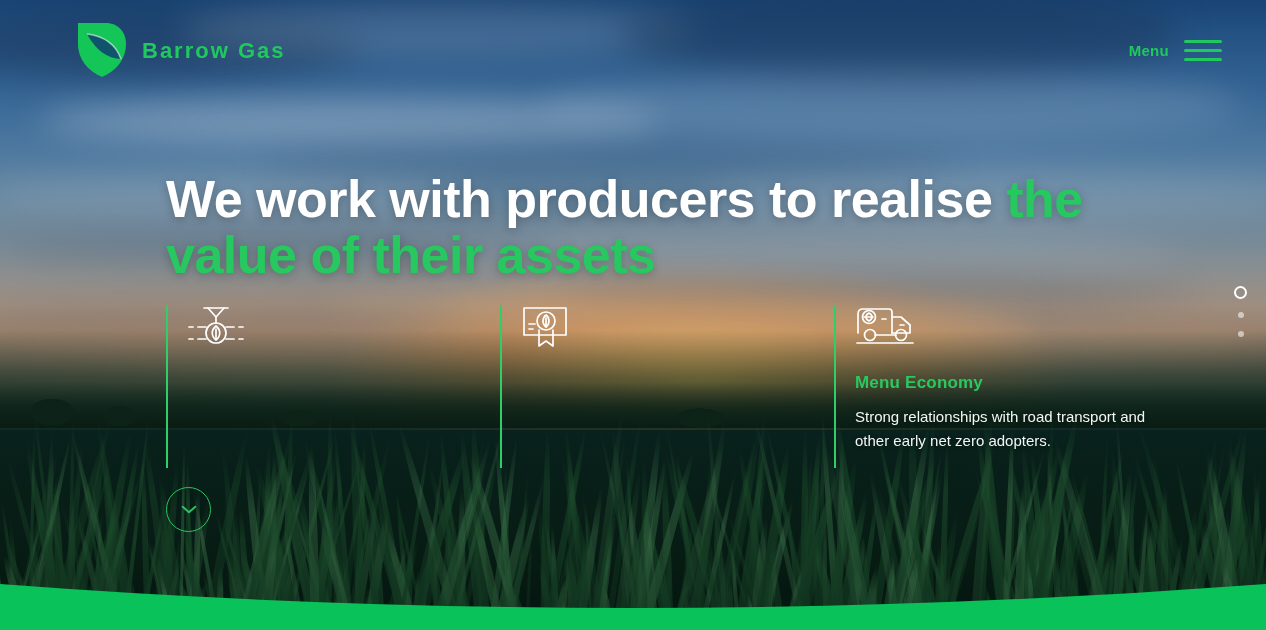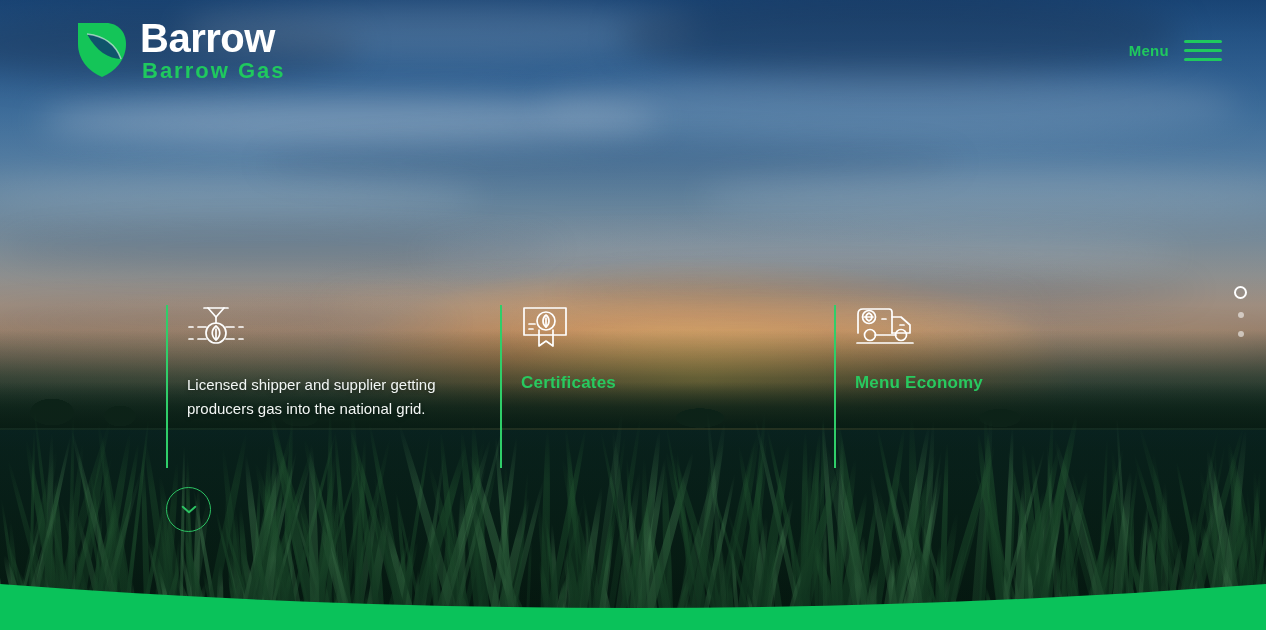--- a/index.html
+++ b/index.html
@@ -765,35 +765,37 @@
     <div class="logo">
       <span class="logo-mark">
         <svg viewBox="0 0 52 58" width="52" height="58" aria-hidden="true">
           <path d="M2 2 H30 C42 2 50 11 50 23 C50 38 40 50 26 56 C12 50 2 38 2 23 Z" fill="#14c558"></path>
           <path d="M2 2 H30 C42 2 50 11 50 23 C50 38 40 50 26 56 C12 50 2 38 2 23 Z" fill="none"></path>
           <path d="M11 13 C28 15 40 24 45 38 C33 38 20 30 11 13 Z" fill="#0e3f6e" opacity="0.85"></path>
           <path d="M11 13 C28 15 40 24 45 38" fill="none" stroke="#ffffff" stroke-width="1.6" opacity="0.55"></path>
         </svg>
       </span>
       <span class="logo-text">
-        <span class="logo-title">Barrow</span>
         <span class="logo-sub">Barrow Gas</span>
       </span>
     </div>
 
     <button class="menu-btn">
       <span class="menu-label">Menu</span>
       <span class="burger">
         <span></span>
           <span></span>
           <span></span>
       </span>
     </button>
   </div>
 
+  <h1 class="headline">
+    <span>We work with producers to realise </span><span class="hl-green">the value of their assets</span>
+  </h1>
 
   <div class="cards">
 
     <div class="card">
       <span class="rule"></span>
       <span class="card-icon">
         <svg viewBox="0 0 58 44" width="58" height="44" aria-hidden="true">
           <g fill="none" stroke="#ffffff" stroke-width="1.7" stroke-linecap="round">
             <line x1="17" y1="3" x2="41" y2="3"></line>
             <path d="M21 3 L29 12 L37 3"></path>
@@ -805,39 +807,37 @@
             <line x1="11" y1="34" x2="19" y2="34"></line>
             <line x1="39" y1="22" x2="47" y2="22"></line>
             <line x1="39" y1="34" x2="47" y2="34"></line>
             <line x1="2" y1="22" x2="6" y2="22"></line>
             <line x1="2" y1="34" x2="6" y2="34"></line>
             <line x1="52" y1="22" x2="56" y2="22"></line>
             <line x1="52" y1="34" x2="56" y2="34"></line>
           </g>
         </svg>
       </span>
-      <div class="card-text">Licensed shipper and supplier getting producers gas into the national grid.</div>
     </div>
 
     <div class="card">
       <span class="rule"></span>
       <span class="card-icon">
         <svg viewBox="0 0 50 44" width="50" height="44" aria-hidden="true">
           <g fill="none" stroke="#ffffff" stroke-width="1.7" stroke-linecap="round" stroke-linejoin="round">
             <path d="M3 3 H45 V30 H3 Z"></path>
             <circle cx="25" cy="16" r="9"></circle>
             <path d="M25 10 C29 13 29 19 25 22 C21 19 21 13 25 10 Z"></path>
             <line x1="25" y1="13" x2="25" y2="22"></line>
             <line x1="8" y1="19" x2="14" y2="19"></line>
             <line x1="8" y1="24" x2="12" y2="24"></line>
             <path d="M18 25 V41 L25 36 L32 41 V25"></path>
           </g>
         </svg>
       </span>
-      <div class="card-title">Certificates</div>
     </div>
 
     <div class="card">
       <span class="rule"></span>
       <span class="card-icon">
         <svg viewBox="0 0 60 44" width="60" height="44" aria-hidden="true">
           <g fill="none" stroke="#ffffff" stroke-width="1.7" stroke-linecap="round" stroke-linejoin="round">
             <path d="M3 28 V9 C3 6 5 4 8 4 H34 C36 4 37 5 37 7 V28"></path>
             <path d="M37 12 H46 L55 20 V28 H37"></path>
             <circle cx="15" cy="30" r="5.5"></circle>
@@ -846,20 +846,21 @@
             <circle cx="14" cy="12" r="6.5"></circle>
             <path d="M14 8 C18 10 18 14 14 16 C10 14 10 10 14 8 Z"></path>
             <line x1="9" y1="12" x2="18" y2="12"></line>
             <line x1="27" y1="14" x2="31" y2="14"></line>
             <line x1="45" y1="20" x2="49" y2="20"></line>
             <line x1="2" y1="38" x2="58" y2="38"></line>
           </g>
         </svg>
       </span>
       <div class="card-title">Menu Economy</div>
+      <div class="card-text">Strong relationships with road transport and other early net zero adopters.</div>
     </div>
   </div>
 
   <div class="scroll-down">
     <span>
       <svg viewBox="0 0 20 12" width="18" height="11" aria-hidden="true">
         <path d="M3 3 L10 9 L17 3" fill="none" stroke="#2cc263" stroke-width="2.2" stroke-linecap="round" stroke-linejoin="round"></path>
       </svg>
     </span>
   </div>

